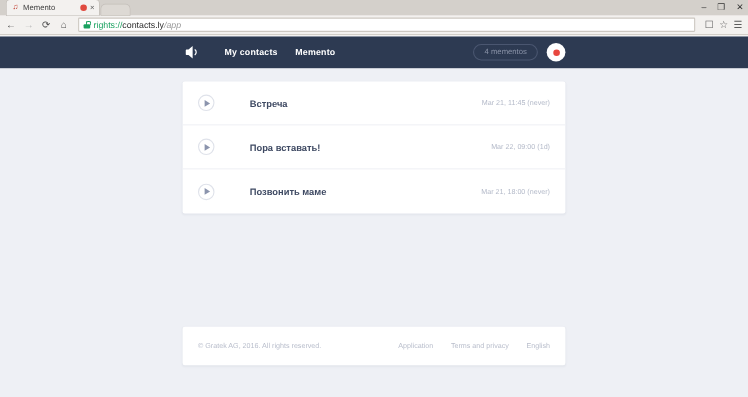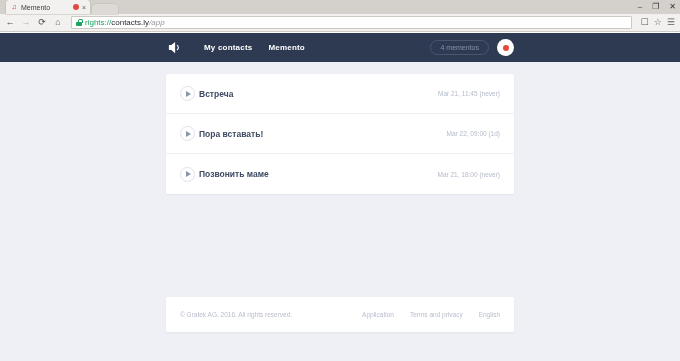--- a/index.html
+++ b/index.html
@@ -232,21 +232,21 @@
     cursor: pointer;
   }
   .playtri {
     width: 0; height: 0;
     border-left: 5px solid #8b94ad;
     border-top: 3.2px solid transparent;
     border-bottom: 3.2px solid transparent;
     margin-left: 1.5px;
   }
   .memento-title {
-    margin-left: 4px;
+    margin-left: 32px;
     font-size: 8.5px;
     color: #3f4a63;
     font-weight: bold;
     flex: 1;
     white-space: nowrap;
   }
   .memento-time {
     font-size: 6.5px;
     color: #b4bac9;
     white-space: nowrap;

